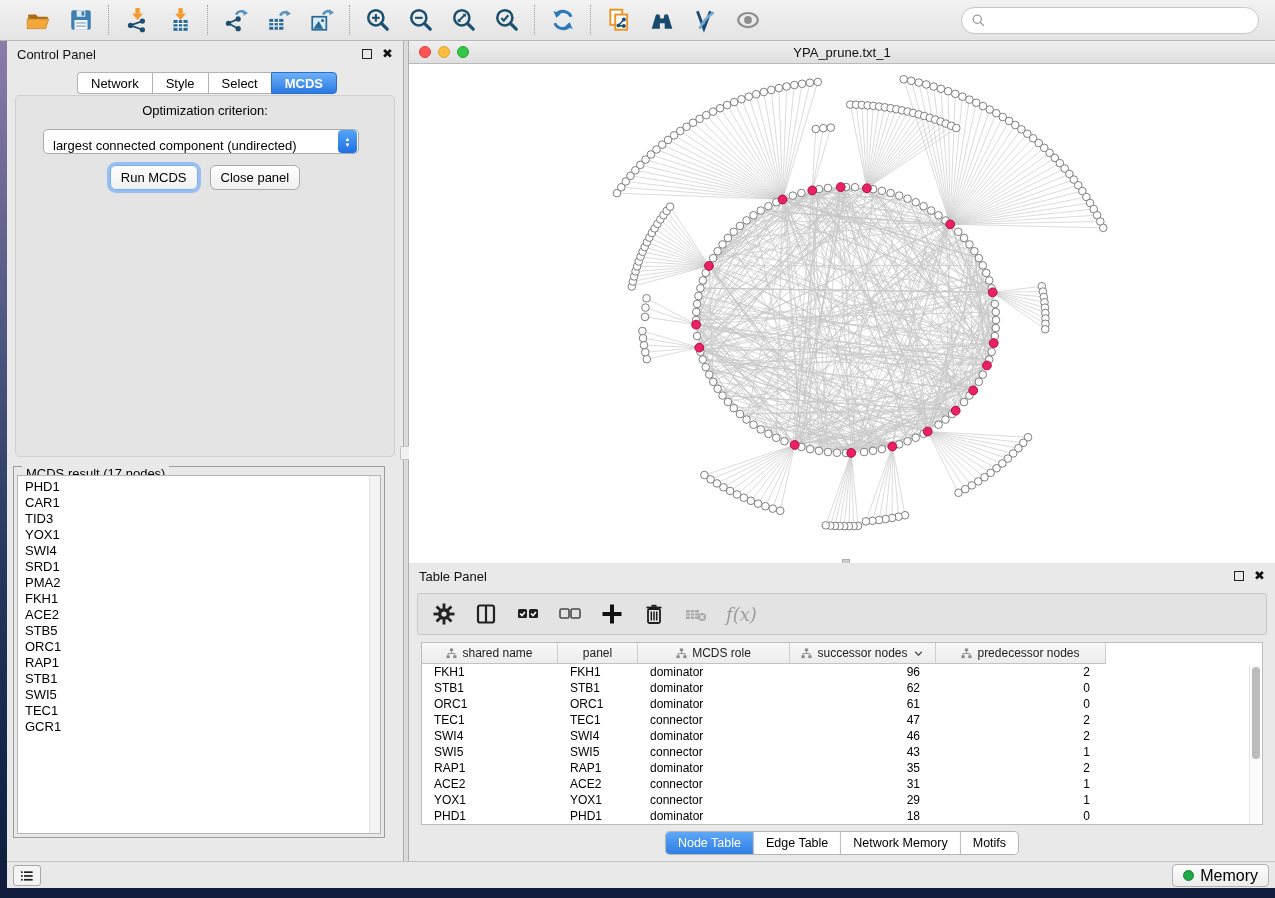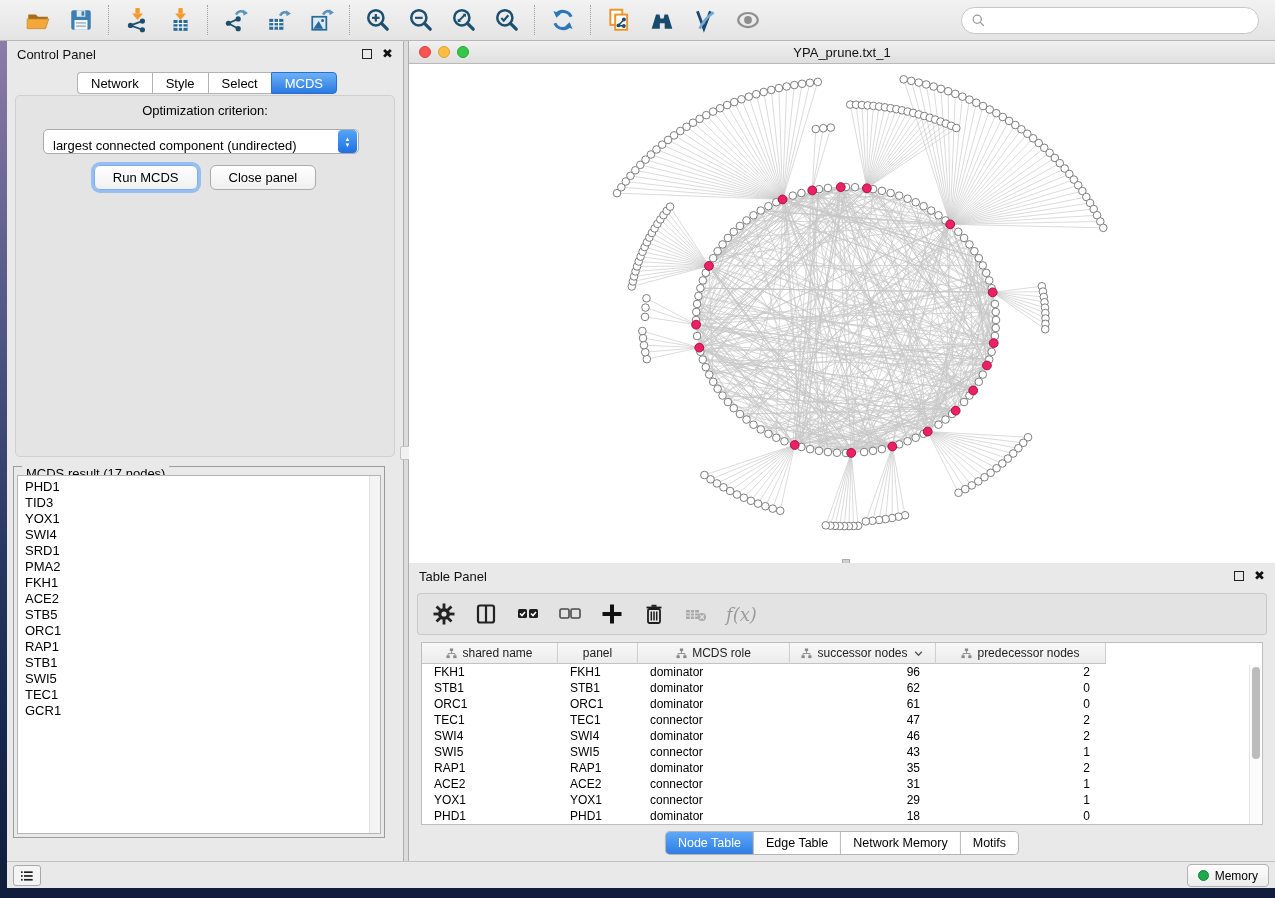--- a/index.html
+++ b/index.html
@@ -28,32 +28,32 @@
   .panel-title { position:absolute; left:0; top:0; width:100%; height:26px; display:flex; align-items:center;
     font-size:13px; color:#111; padding:0 10px; }
   .win-btns { margin-left:auto; display:flex; gap:10px; align-items:center; }
   .float-glyph { width:10px; height:10px; border:1.5px solid #222; display:inline-block; }
   .close-glyph { font-size:13px; font-weight:bold; color:#111; line-height:10px; }
   .tabrow { position:absolute; left:70px; top:31px; display:flex; }
   .tab { height:22px; padding:0 13px; font-size:13px; display:flex; align-items:center; background:#fff;
     border:1px solid #b3b3b3; border-right:none; color:#000; }
   .tab:first-child { border-radius:4px 0 0 4px; }
   .tab:last-child { border-right:1px solid #b3b3b3; border-radius:0 4px 4px 0; }
-  .tab.sel { background:linear-gradient(180deg,#6cb0f8,#2a7ae2); color:#fff; border-color:#2a6fd0; }
+  .tab.sel { background:linear-gradient(180deg,#6cb0f8,#2a7ae2); color:#fff; border-color:#2a6fd0;font-weight:bold; }
   .cp-inner { position:absolute; left:8px; top:54px; width:380px; height:362px; background:#e4e4e4;
     border:1px solid #cfcfcf; border-radius:5px; }
   .opt-label { position:absolute; left:0; top:62px; width:100%; text-align:center; font-size:13px; color:#000; }
   .dropdown { position:absolute; left:36px; top:88px; width:316px; height:25px; background:#fff;
     border:1px solid #ababab; border-radius:5px; display:flex; align-items:flex-end; font-size:13px; }
   .dropdown .val { padding-left:9px; flex:1; }
   .dd-stepper { width:19px; height:23px; margin-right:1px; border-radius:4px;
     background:linear-gradient(180deg,#55a5f7,#1e6fe4); display:flex; flex-direction:column;
     align-items:center; justify-content:center; color:#fff; font-size:6px; line-height:6px; }
   .btnrow { position:absolute; left:0; top:124px; width:100%; display:flex; justify-content:center; gap:12px; }
-  .btn { height:25px; padding:0 18px; font-size:13px; background:linear-gradient(180deg,#ffffff,#f0f0f0);
+  .btn { height:25px; padding:0 10px; font-size:13px; background:linear-gradient(180deg,#ffffff,#f0f0f0);
     border:1px solid #ababab; border-radius:6px; display:flex; align-items:center; color:#000; }
   .btn.focus { box-shadow:0 0 0 3px rgba(100,165,250,.6); border-color:#7aaef0; }
   .groupbox { position:absolute; left:6px; top:425px; width:372px; height:372px; border:1px solid #9c9c9c; }
   .groupbox .legend { position:absolute; top:-9px; left:8px; background:#e9e9e9; padding:8px 4px; font-size:13px; color:#000; }
   .mcds-list { position:absolute; left:3px; top:8px; width:364px; height:359px; background:#fff;
     border:1px solid #b5b5b5; overflow:hidden; }
   .mcds-scroll { position:absolute; right:0; top:0; width:11px; height:100%; background:#f4f4f4; border-left:1px solid #e2e2e2; }
   .mcds-item { font-size:13px; line-height:16px; padding-left:7px; color:#000; }
 
   
@@ -101,21 +101,21 @@
   .btab:last-child { border-right:none; }
   .btab.sel { background:linear-gradient(180deg,#5ea8f8,#2e7ee2); color:#fff; }
 
   
   .statusbar { position:absolute; left:0; top:861px; width:1268px; height:27px; background:#e9e9e9;
     border-top:1px solid #c2c2c2; }
   .menu-btn { position:absolute; left:6px; top:3px; width:28px; height:21px; background:#f4f4f4;
     border:1px solid #a9a9a9; border-radius:3px; display:flex; align-items:center; justify-content:center; }
   .mem-btn { position:absolute; right:6px; top:2px; height:23px; padding:0 10px;
     background:linear-gradient(180deg,#fdfdfd,#ececec); border:1px solid #b2b2b2; border-radius:4px;
-    display:flex; align-items:center; gap:6px; font-size:12px; color:#000; }
+    display:flex; align-items:center; gap:6px; font-size:16px; color:#000; }
   .mem-dot { width:11px; height:11px; border-radius:50%; background:#1ea94a; border:1px solid #158238; }
 </style>
 </head>
 <body>
 
 <div class="app">
 
   <div class="toolbar">
     <div class="tgroup">
       <span class="ticon">
@@ -304,20 +304,21 @@
     </div>
     <div class="btnrow">
       <div class="btn focus">Run MCDS</div>
       <div class="btn">Close panel</div>
     </div>
     <div class="groupbox">
       <span class="legend">MCDS result (17 nodes)</span>
       <div class="mcds-list" id="mcds-list">
         <div class="mcds-scroll"></div>
       <div class="mcds-item" style="margin-top: 3px;">PHD1</div>
+          <div class="mcds-item">CAR1</div>
           <div class="mcds-item">TID3</div>
           <div class="mcds-item">YOX1</div>
           <div class="mcds-item">SWI4</div>
           <div class="mcds-item">SRD1</div>
           <div class="mcds-item">PMA2</div>
           <div class="mcds-item">FKH1</div>
           <div class="mcds-item">ACE2</div>
           <div class="mcds-item">STB5</div>
           <div class="mcds-item">ORC1</div>
           <div class="mcds-item">RAP1</div>

